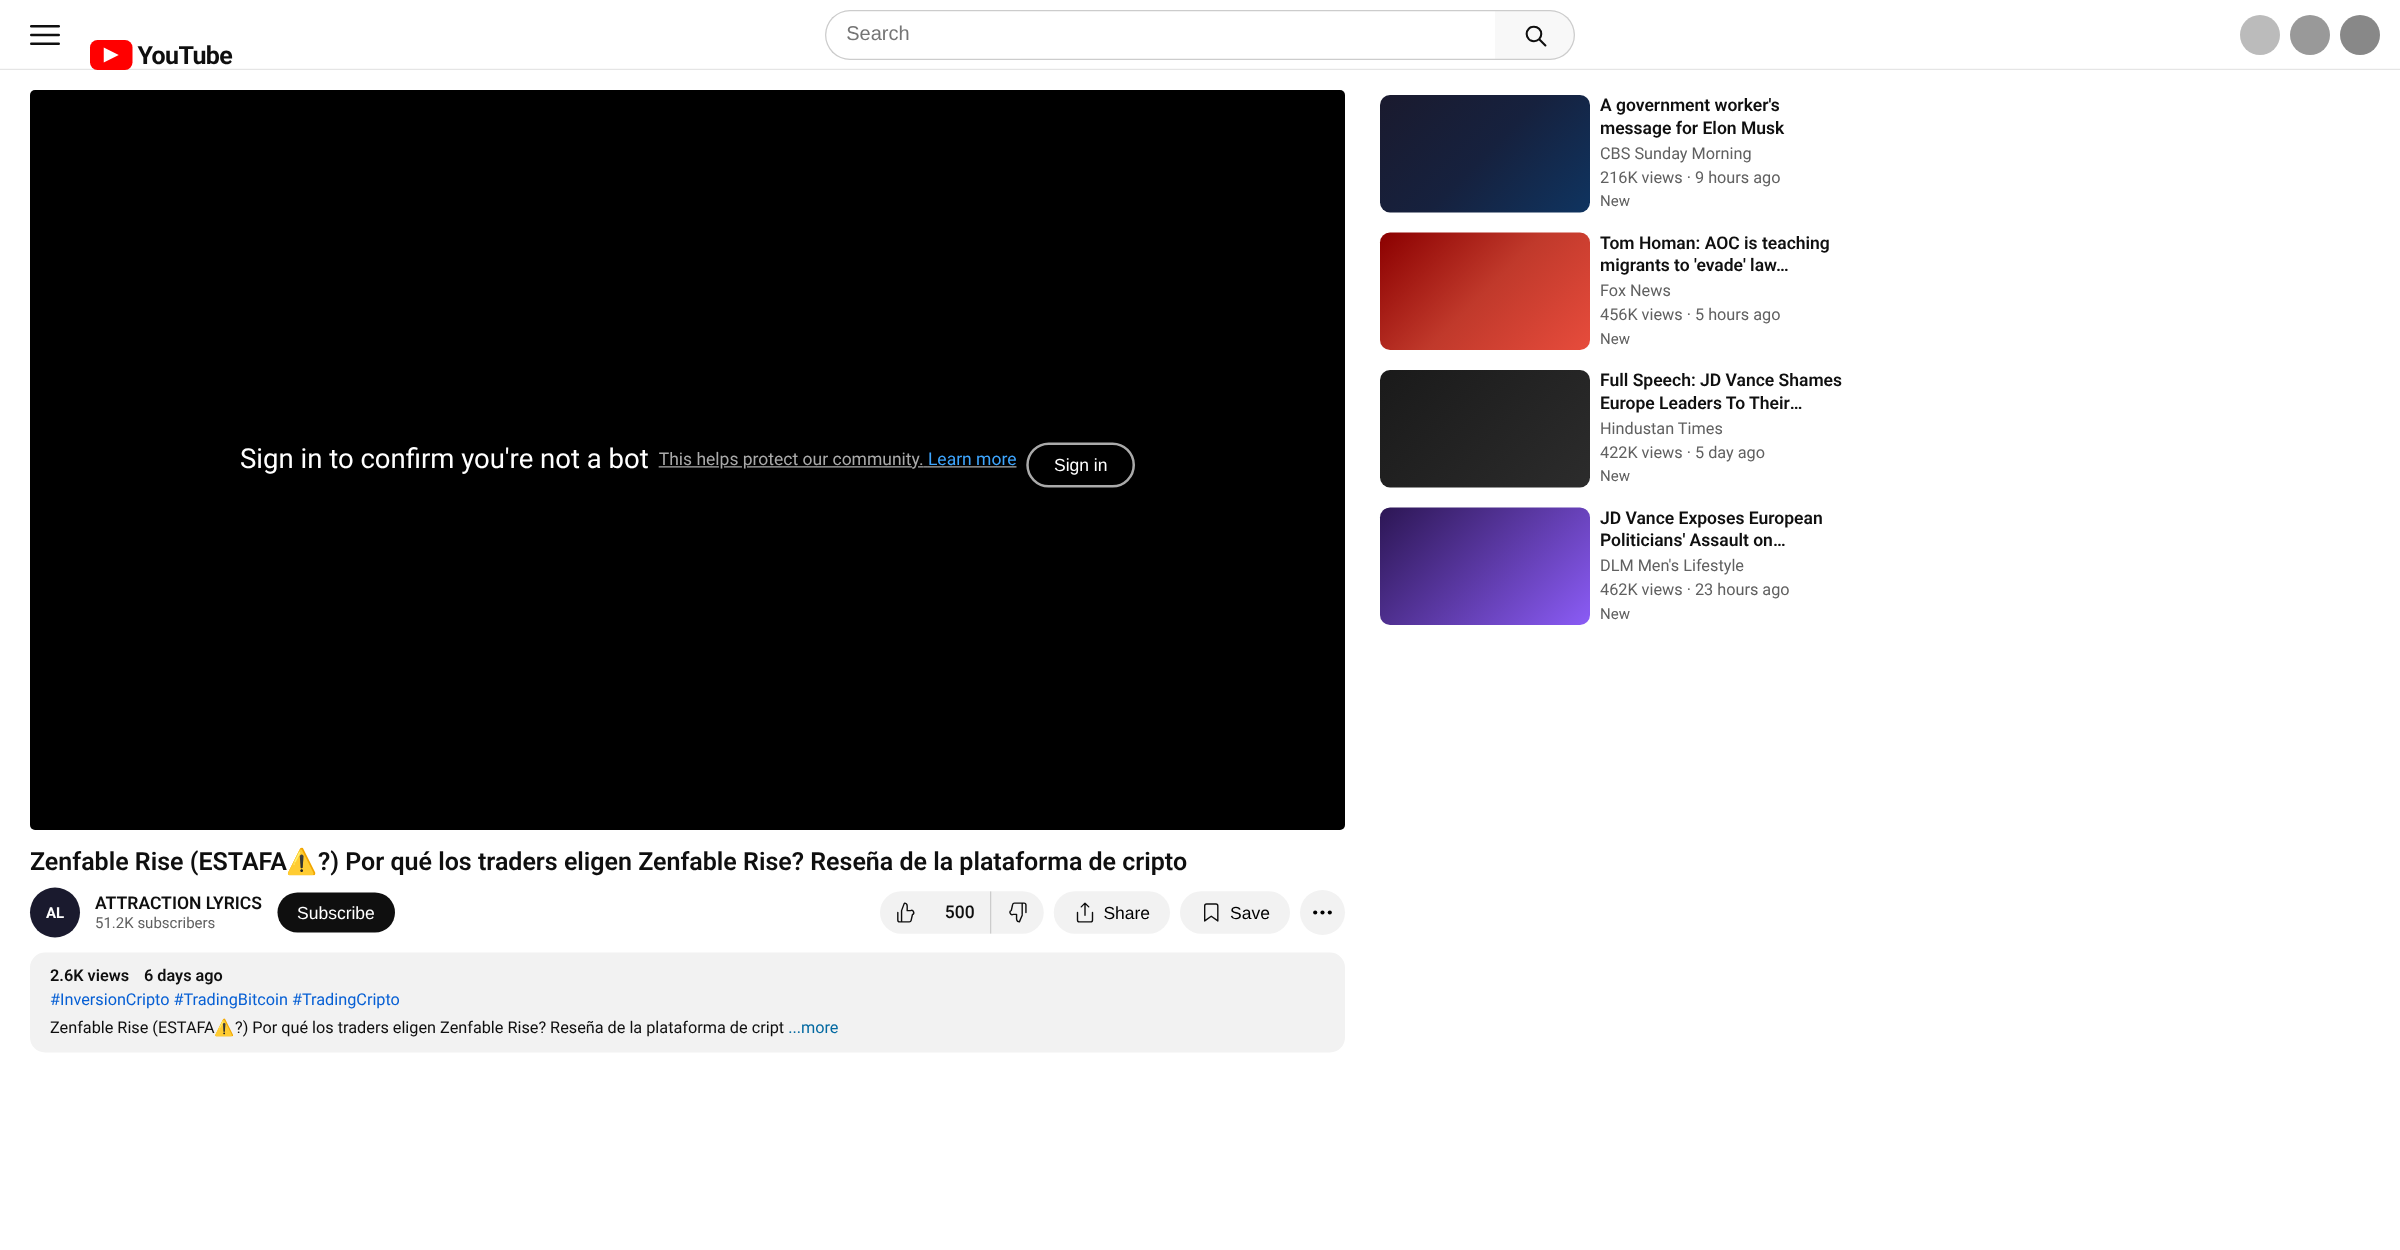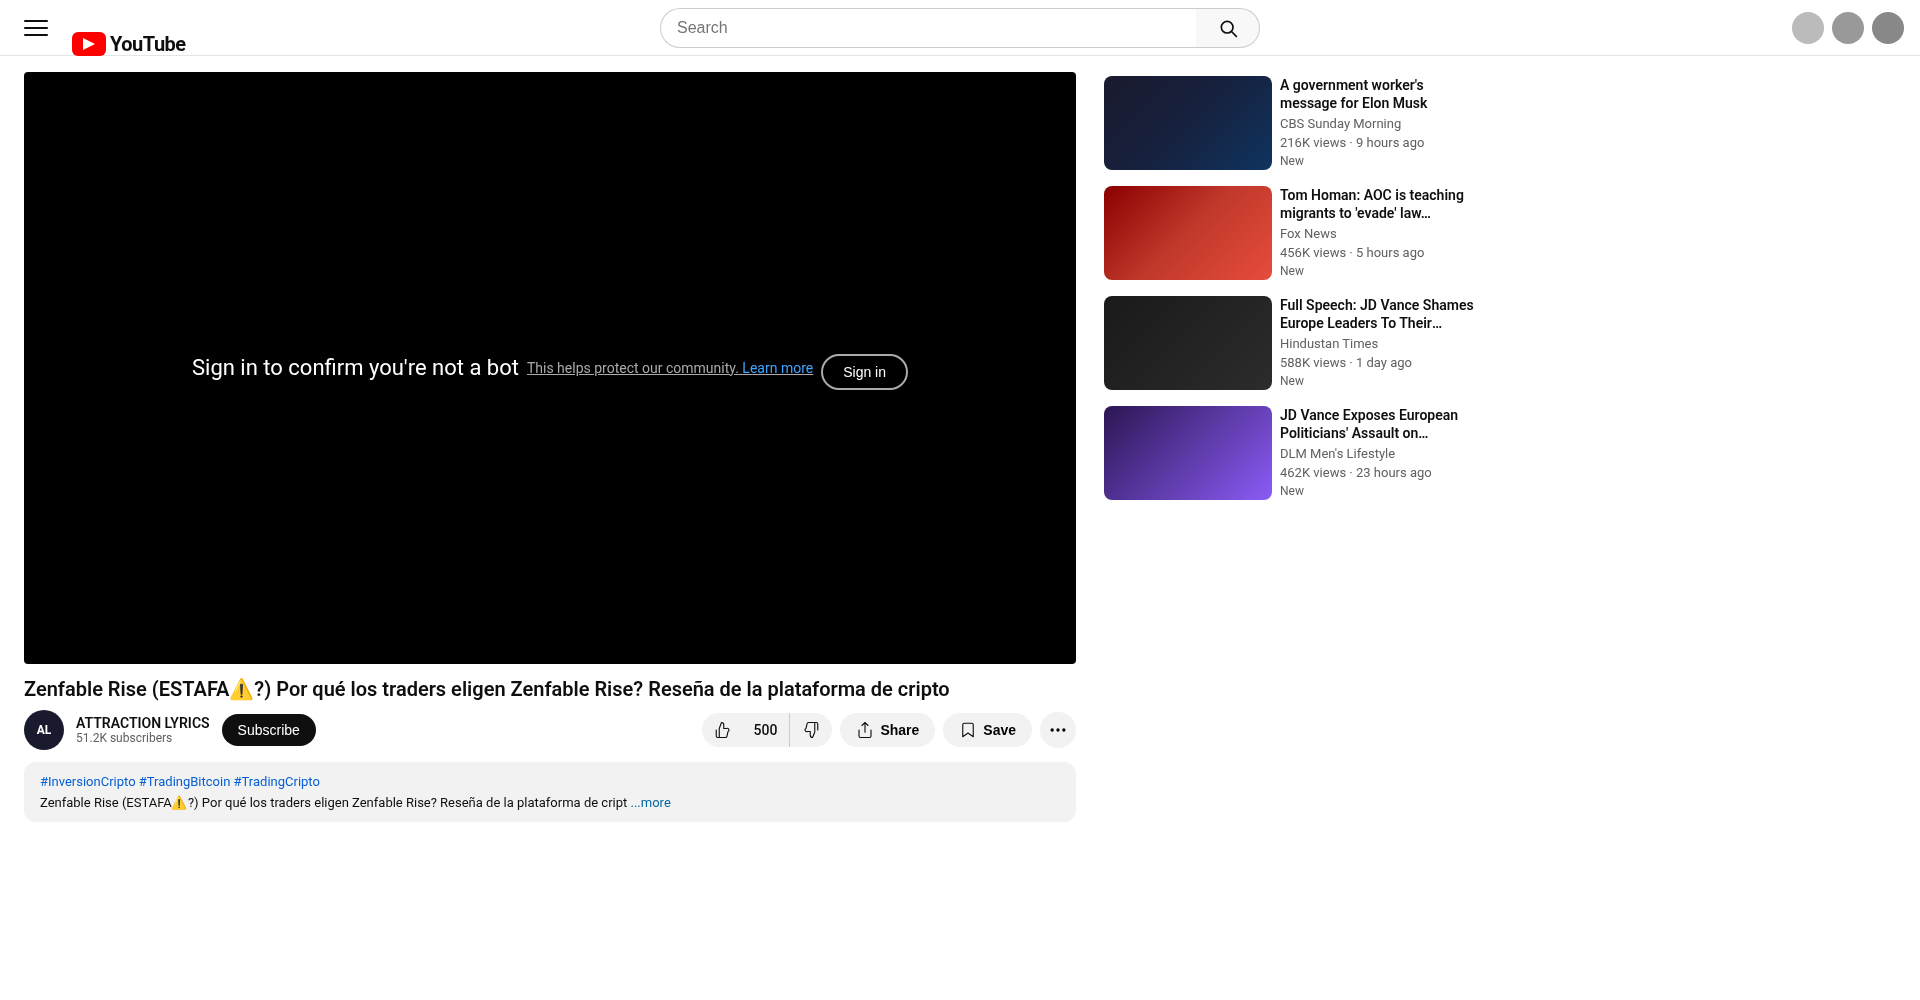--- a/index.html
+++ b/index.html
@@ -251,21 +251,21 @@
     }
     .action-btn {
       display: flex;
       align-items: center;
       gap: 6px;
       padding: 8px 16px;
       background: #f2f2f2;
       border: none;
       border-radius: 20px;
       font-size: 14px;
-      font-weight: 700;
+      font-weight: 400;
       cursor: pointer;
     }
     .more-btn {
       width: 36px;
       height: 36px;
       background: #f2f2f2;
       border: none;
       border-radius: 50%;
       cursor: pointer;
       display: flex;
@@ -440,20 +440,24 @@
           <svg width="20" height="20" viewBox="0 0 24 24" fill="currentColor">
             <circle cx="5" cy="12" r="2"></circle>
             <circle cx="12" cy="12" r="2"></circle>
             <circle cx="19" cy="12" r="2"></circle>
           </svg>
         </button>
       </div>
     </div>
 
     <div class="description-box">
+      <div class="desc-meta">
+        <span>2.6K views</span>
+        <span>6 days ago</span>
+      </div>
       <div class="desc-tags">#InversionCripto #TradingBitcoin #TradingCripto</div>
       <div class="desc-text">
         <span>Zenfable Rise (ESTAFA⚠️?) Por qué los traders eligen Zenfable Rise? Reseña de la plataforma de cript</span>
         <span class="desc-more">...more</span>
       </div>
     </div>
 
   </div>
 
   <div class="sidebar">
@@ -478,21 +482,21 @@
         <div class="sidebar-meta">456K views · 5 hours ago</div>
         <span class="sidebar-badge">New</span>
       </div>
     </div>
         <div class="sidebar-video">
       <div class="sidebar-thumb thumb-3">
       </div>
       <div class="sidebar-info">
         <div class="sidebar-video-title">Full Speech: JD Vance Shames Europe Leaders To Their Faces…</div>
         <div class="sidebar-channel">Hindustan Times</div>
-        <div class="sidebar-meta">588K views · 1 day ago</div>
+        <div class="sidebar-meta">422K views · 5 day ago</div>
         <span class="sidebar-badge">New</span>
       </div>
     </div>
         <div class="sidebar-video">
       <div class="sidebar-thumb thumb-4">
       </div>
       <div class="sidebar-info">
         <div class="sidebar-video-title">JD Vance Exposes European Politicians' Assault on Religio…</div>
         <div class="sidebar-channel">DLM Men's Lifestyle</div>
         <div class="sidebar-meta">462K views · 23 hours ago</div>

